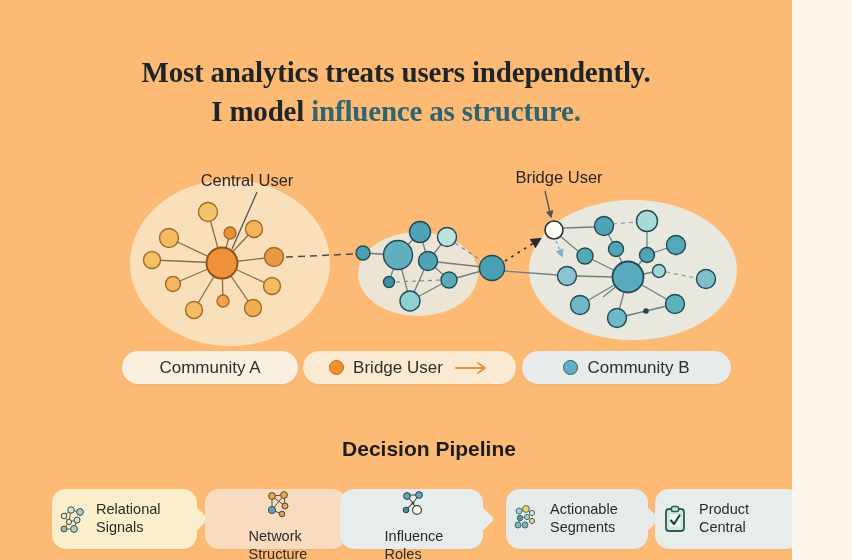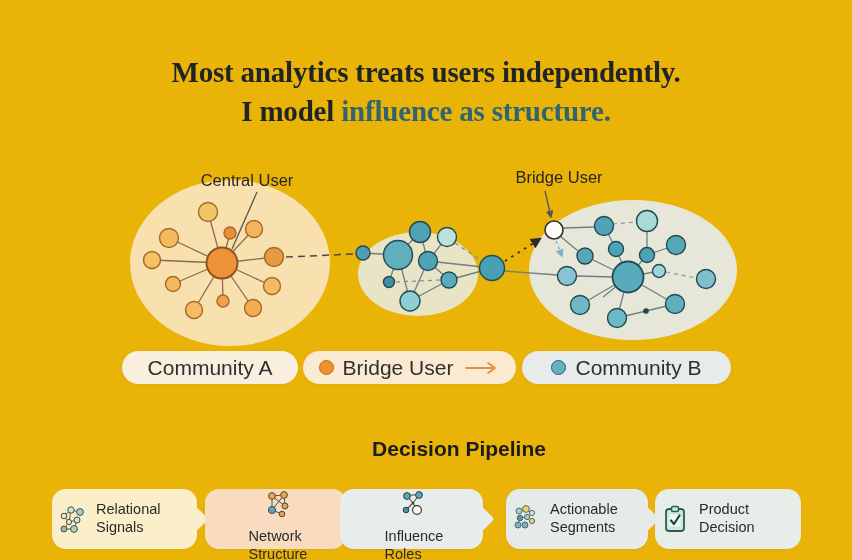--- a/index.html
+++ b/index.html
@@ -1,18 +1,18 @@
 <!DOCTYPE html>
 <html><head>
 <meta charset="utf-8">
 <style>
   html,body { margin:0; padding:0; background:#FBF5EB; }
   .canvas {
-    position:relative; width:852px; height:560px; overflow:hidden;
-    background:#eab308;
+    position:relative; width:792px; height:560px; overflow:hidden;
+    background:#fdba74;
     font-family:"Liberation Sans", sans-serif;
   }
   
   .headline {
     position:absolute; top:53px; left:0; width:100%;
     text-align:center;
     font-family:"Liberation Serif", serif;
     font-weight:600; font-size:29px; line-height:39px;
     color:#1F2526; letter-spacing:-0.2px;
   }
@@ -20,21 +20,21 @@
   
   .net-svg { position:absolute; top:150px; left:0; }
   .net-label {
     font-family:"Liberation Sans", sans-serif;
     font-size:16.5px; font-weight:500; fill:#262626;
   }
   
   .pill {
     position:absolute; top:351px; height:33px; border-radius:17px;
     display:flex; align-items:center; justify-content:center; gap:9px;
-    font-size:21px; color:#2F2F2F;
+    font-size:17px; color:#2F2F2F;
     box-shadow:0 1px 3px rgba(120,100,70,0.10);
   }
   .pill-a { left:122px; width:176px; background:#F9EFDF; }
   .pill-bridge { left:303px; width:213px; background:#FBEAD2; }
   .pill-b { left:522px; width:209px; background:#E7EBEA; }
   .dot { width:15px; height:15px; border-radius:50%; box-sizing:border-box; flex-shrink:0; }
   .dot-orange { background:#F0912F; border:1.5px solid #C06A1B; }
   .dot-teal   { background:#66AFC1; border:1.5px solid #2E5F6E; }
   .legend-arrow { display:flex; align-items:center; margin-left:2px; }
   
@@ -324,17 +324,17 @@
 
   <div class="step step5">
     <svg class="step-icon" width="30" height="30" viewBox="0 0 30 30">
       <rect x="6" y="5" width="18" height="22" rx="3" fill="#CBE8E0" stroke="#2F5B55" stroke-width="1.8"></rect>
       <rect x="11.5" y="2.5" width="7" height="5" rx="1.5" fill="#CBE8E0" stroke="#2F5B55" stroke-width="1.5"></rect>
       <rect x="9.5" y="10.5" width="11" height="12" fill="#F6FBF8" opacity="0.85"></rect>
       <path d="M11,16.5 L14,20 L19.5,11.5" fill="none" stroke="#23433F" stroke-width="2.2" stroke-linecap="round" stroke-linejoin="round"></path>
     </svg>
     <div class="step-label">
       <div>Product</div>
-      <div>Decision</div>
+      <div>Central</div>
     </div>
   </div>
 
 </div>
 
 </body></html>

